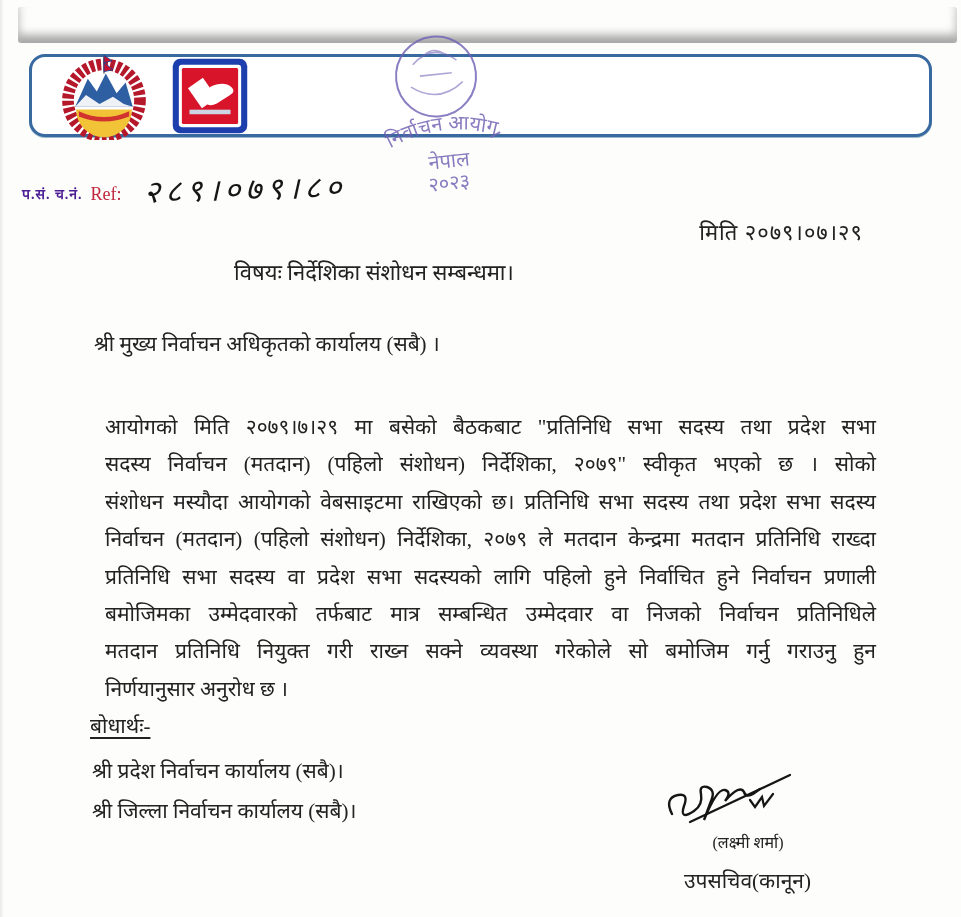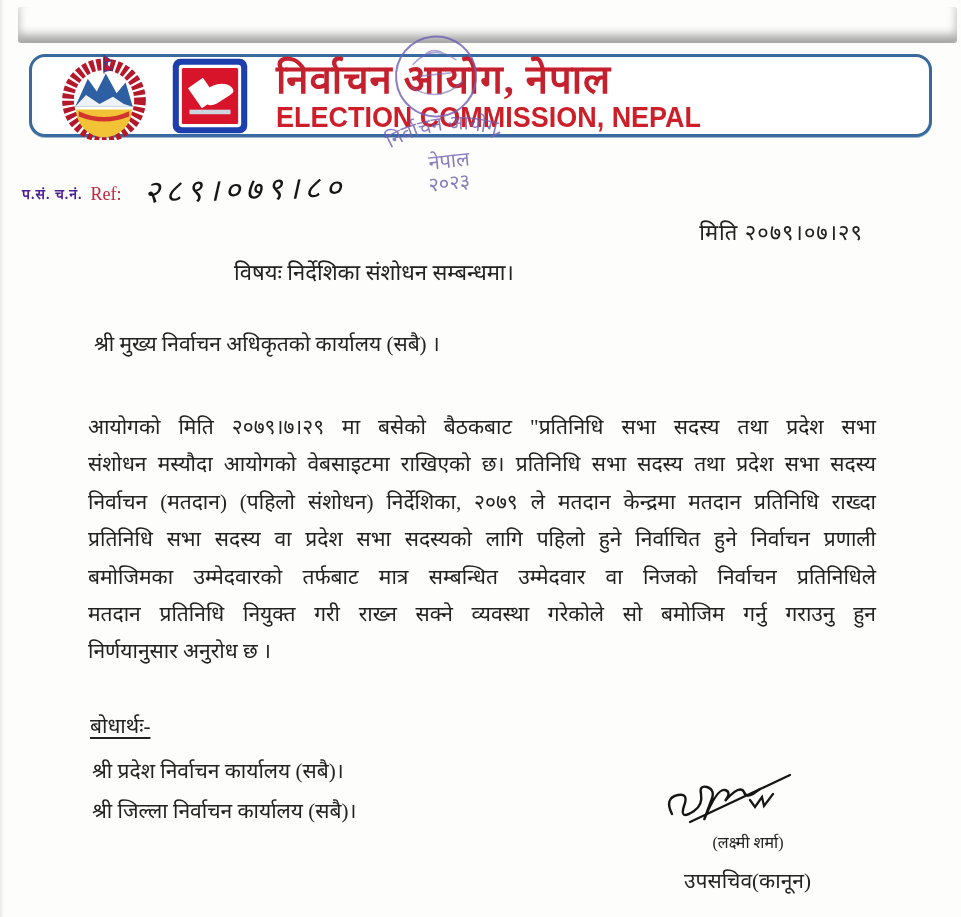--- a/index.html
+++ b/index.html
@@ -45,21 +45,21 @@
   .ref-number{
     font-size:31px;color:#161616;font-style:italic;letter-spacing:5px;
     font-family:"DejaVu Sans",sans-serif;transform:rotate(-1.5deg);margin-left:14px;white-space:nowrap;
   }
   
   .date-line{position:absolute;right:98px;top:216px;font-size:22px;letter-spacing:1px;}
   .subject-line{position:absolute;left:234px;top:256px;font-size:22px;}
   
   .addressees{position:absolute;left:94px;top:326px;font-size:21px;line-height:37px;}
   .body-text{position:absolute;left:88px;top:409px;width:788px;font-size:21px;line-height:37.4px;}
-  .body-line{text-align:justify;text-align-last:justify;white-space:normal;}
+  .body-line{text-align:justify;text-align-last:justify;white-space:normal;margin-left:17px;}
   .body-line:last-child{text-align-last:left;}
   
   .cc-heading{position:absolute;left:90px;top:711px;font-size:21px;text-decoration:underline;text-underline-offset:4px;}
   .cc-items{position:absolute;left:92px;top:751px;font-size:21px;line-height:40px;}
   
   .sig-svg{position:absolute;left:662px;top:758px;width:140px;height:78px;}
   .sig-name{position:absolute;left:663px;top:831px;width:170px;text-align:center;font-size:16px;}
   .sig-title{position:absolute;left:655px;top:866px;width:185px;text-align:center;font-size:21px;}
 </style>
 </head>
@@ -85,24 +85,20 @@
 
     <svg class="ballot-logo" viewBox="0 0 100 100">
       <rect x="1" y="1" width="98" height="98" rx="10" fill="#1d3fae"></rect>
       <rect x="9" y="9" width="82" height="82" rx="4" fill="#ffffff"></rect>
       <rect x="13" y="13" width="74" height="74" rx="2" fill="#d8142a"></rect>
       <rect x="28" y="30" width="24" height="32" fill="#ffffff" transform="rotate(-35 40 46)"></rect>
       <path d="M50,38 q18,-8 28,0 q7,6 -2,11 l-17,11 q-11,5 -16,-2 z" fill="#ffffff"></path>
       <rect x="23" y="68" width="54" height="6" fill="#cdd5e3"></rect>
     </svg>
 
-    <div class="title-block">
-      <div class="title-np">निर्वाचन आयोग, नेपाल</div>
-      <div class="title-en">ELECTION COMMISSION, NEPAL</div>
-    </div>
   </div>
 
   <svg class="stamp" viewBox="0 0 180 180">
     <g transform="rotate(-6 90 90)">
       <circle cx="88" cy="52" r="40" fill="none" stroke="#7262b5" stroke-width="2"></circle>
       <path d="M66,38 q22,-20 44,0 M62,60 q26,20 52,0 M72,50 h32 M78,30 q10,-8 20,0" fill="none" stroke="#7262b5" stroke-width="1.6" opacity="0.7"></path>
       <path id="stamp-arc" d="M28,122 q60,-30 122,-2" fill="none" stroke="none"></path>
       <text font-size="20" fill="#6f5fb2" font-family="Liberation Serif, serif">
         <textPath href="#stamp-arc" startOffset="6%">निर्वाचन आयोग</textPath>
       </text>
@@ -121,20 +117,21 @@
   <div class="date-line">मिति २०७९।०७।२९</div>
 
   <div class="subject-line">विषयः निर्देशिका संशोधन सम्बन्धमा।</div>
 
   <div class="addressees">
     <div>श्री मुख्य निर्वाचन अधिकृतको कार्यालय (सबै) ।</div>
   </div>
 
   <div class="body-text">
     <div class="body-line">आयोगको मिति २०७९।७।२९ मा बसेको बैठकबाट "प्रतिनिधि सभा सदस्य तथा प्रदेश सभा</div>
+    <div class="body-line">सदस्य निर्वाचन (मतदान) (पहिलो संशोधन) निर्देशिका, २०७९" स्वीकृत भएको छ । सोको</div>
     <div class="body-line">संशोधन मस्यौदा आयोगको वेबसाइटमा राखिएको छ। प्रतिनिधि सभा सदस्य तथा प्रदेश सभा सदस्य</div>
     <div class="body-line">निर्वाचन (मतदान) (पहिलो संशोधन) निर्देशिका, २०७९ ले मतदान केन्द्रमा मतदान प्रतिनिधि राख्दा</div>
     <div class="body-line">प्रतिनिधि सभा सदस्य वा प्रदेश सभा सदस्यको लागि पहिलो हुने निर्वाचित हुने निर्वाचन प्रणाली</div>
     <div class="body-line">बमोजिमका उम्मेदवारको तर्फबाट मात्र सम्बन्धित उम्मेदवार वा निजको निर्वाचन प्रतिनिधिले</div>
     <div class="body-line">मतदान प्रतिनिधि नियुक्त गरी राख्न सक्ने व्यवस्था गरेकोले सो बमोजिम गर्नु गराउनु हुन</div>
     <div class="body-line">निर्णयानुसार अनुरोध छ ।</div>
   </div>
 
   <div class="cc-heading">बोधार्थः-</div>
   <div class="cc-items">

